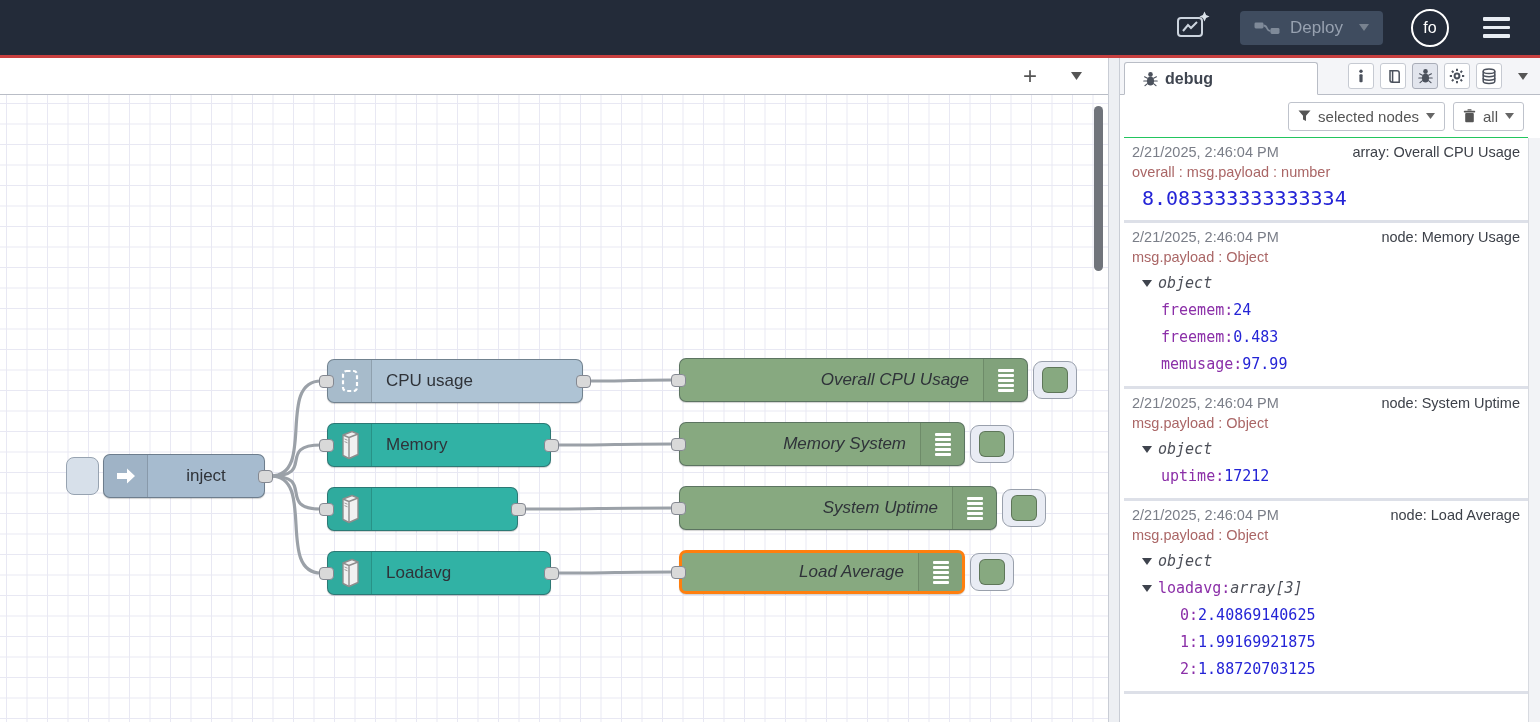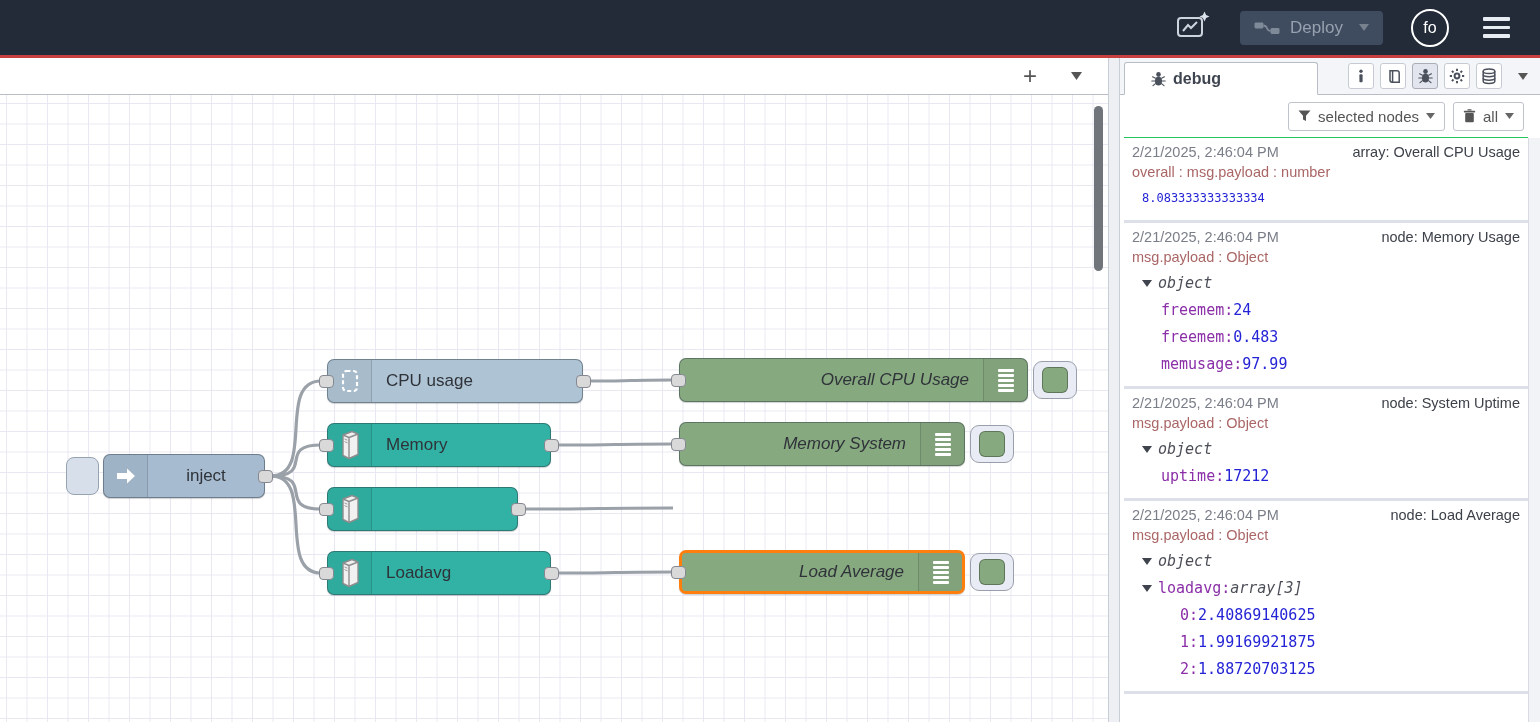--- a/index.html
+++ b/index.html
@@ -60,21 +60,21 @@
   .toggle-btn { position:absolute; right:-49px; top:3px; width:44px; height:38px; background:#e9ecf4;
                 border:1.5px solid #99a0ac; border-radius:9px; display:flex; align-items:center;
                 justify-content:center; cursor:pointer; }
   .toggle-inner { width:26px; height:26px; border-radius:6px; border:1.5px solid rgba(0,0,0,0.3); }
 
   
   .sidebar { flex:1; display:flex; flex-direction:column; background:#fff; position:relative; }
   .sidebar-tabs { height:37px; background:#f4f5f8; border-bottom:1px solid #b9bdc6; position:relative; }
   .debug-tab { position:absolute; left:4px; bottom:-1px; height:33px; width:194px; background:#fff;
                border:1px solid #b9bdc6; border-bottom:1px solid #fff; border-radius:3px 3px 0 0;
-               display:flex; align-items:center; gap:7px; padding:0 26px; font-weight:bold;
+               display:flex; align-items:center; gap:7px; padding:0 18px; font-weight:bold;
                font-size:16px; color:#3f4550; cursor:pointer; }
   .tab-actions { position:absolute; right:6px; top:5px; display:flex; gap:6px; align-items:center; }
   .icon-btn { width:26px; height:26px; border:1px solid #c6cad2; border-radius:3px; background:#fff;
               display:flex; align-items:center; justify-content:center; color:#4b515c; cursor:pointer; padding:0; }
   .icon-btn.active { background:#e2e5ed; border-color:#a9adb8; }
   .tabs-chevron { background:none; border:none; color:#555; display:flex; cursor:pointer; margin-left:4px; }
   .sidebar-toolbar { height:42px; display:flex; align-items:center; justify-content:flex-end; gap:8px;
                      padding-right:16px; background:#fff; }
   .tool-btn { height:29px; border:1px solid #bfc3cc; border-radius:3px; background:#fff; color:#555;
               display:flex; align-items:center; gap:7px; padding:0 9px; font-size:15px;
@@ -85,21 +85,21 @@
                  border-left:1px solid #d7dae0; }
   .msg-card { background:#fff; border-bottom:3px solid #dde0e8; padding:5px 8px 8px; }
   .msg-head { display:flex; justify-content:space-between; font-size:14.5px; line-height:19px; color:#7a7e88; }
   .msg-source { color:#3d4149; }
   .msg-meta { font-size:14.5px; line-height:19px; margin-top:1px; }
   .msg-rows { font-family:"DejaVu Sans Mono", monospace; font-size:15px; margin-top:3px; }
   .msg-row { line-height:27px; display:flex; align-items:center; }
   .msg-row .arrow { display:flex; margin-right:6px; color:#3e434d; cursor:pointer; }
   .msg-row .typ { font-style:italic; color:#4c4f58; }
   .msg-row .val-number { font-weight:500; }
-  .msg-row.big { font-size:12px; }
+  .msg-row.big { font-size:20px; }
 </style>
 </head>
 <body>
 
 <div class="app">
 
   <header class="topbar">
     <button class="hbtn">
       <span>
         <svg width="37" height="33" viewBox="0 0 37 33" fill="none" stroke="#ccd4de" stroke-width="2">
@@ -256,20 +256,38 @@
                   <rect x="4" y="22" width="16" height="3" rx="1"></rect>
                 </svg>
               </div>
               <span class="node-label right">Memory System</span>
             </div>
             <div class="port in"></div>
             <div class="toggle-btn">
               <div class="toggle-inner" style="background: rgb(135, 169, 128);"></div>
             </div>
           </div>
+          <div class="node" style="left: 679px; top: 391px; width: 318px; height: 44px;">
+            <div class="node-body" style="background: rgb(135, 169, 128);">
+              <div class="icon-box r">
+                <svg width="24" height="27" viewBox="0 0 24 27" fill="#fff">
+                  <rect x="4" y="2" width="16" height="3" rx="1"></rect>
+                  <rect x="4" y="7" width="16" height="3" rx="1"></rect>
+                  <rect x="4" y="12" width="16" height="3" rx="1"></rect>
+                  <rect x="4" y="17" width="16" height="3" rx="1"></rect>
+                  <rect x="4" y="22" width="16" height="3" rx="1"></rect>
+                </svg>
+              </div>
+              <span class="node-label right">System Uptime</span>
+            </div>
+            <div class="port in"></div>
+            <div class="toggle-btn">
+              <div class="toggle-inner" style="background: rgb(135, 169, 128);"></div>
+            </div>
+          </div>
           <div class="node selected" style="left: 679px; top: 455px; width: 286px; height: 44px;">
             <div class="node-body" style="background: rgb(135, 169, 128);">
               <div class="icon-box r">
                 <svg width="24" height="27" viewBox="0 0 24 27" fill="#fff">
                   <rect x="4" y="2" width="16" height="3" rx="1"></rect>
                   <rect x="4" y="7" width="16" height="3" rx="1"></rect>
                   <rect x="4" y="12" width="16" height="3" rx="1"></rect>
                   <rect x="4" y="17" width="16" height="3" rx="1"></rect>
                   <rect x="4" y="22" width="16" height="3" rx="1"></rect>
                 </svg>

